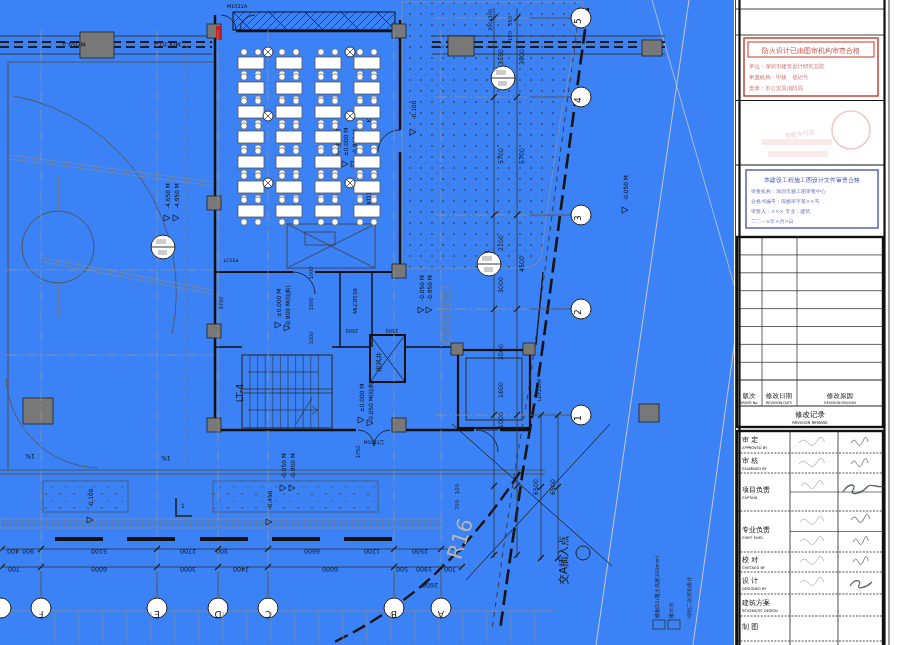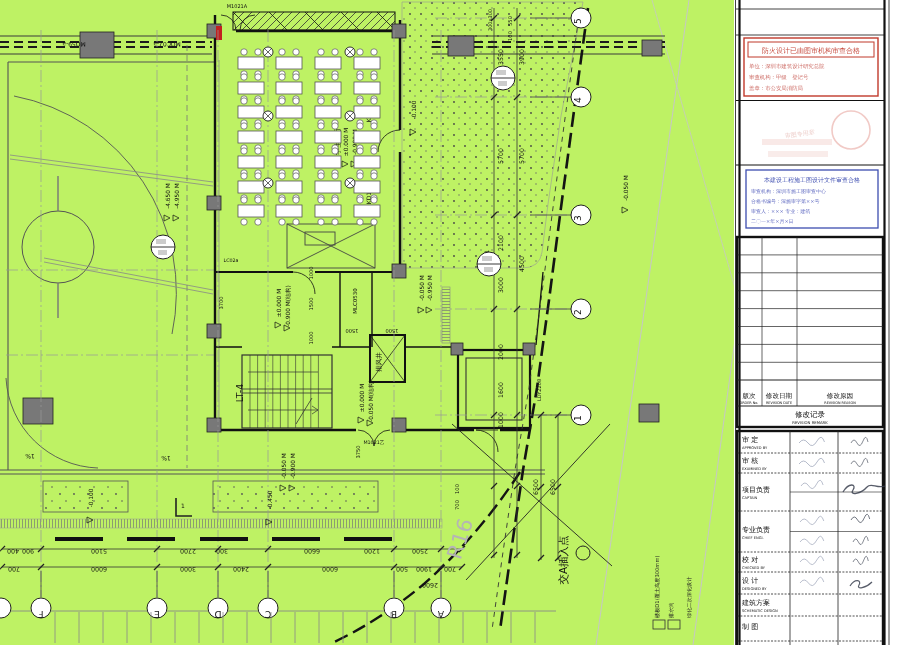--- a/index.html
+++ b/index.html
@@ -1,16 +1,16 @@
 <!DOCTYPE html>
 <html><head>
 <meta charset="utf-8">
 <style>
   html,body{margin:0;padding:0;background:#fff;}
-  .stage{position:relative;width:900px;height:645px;overflow:hidden;background:#bef264;
+  .stage{position:relative;width:900px;height:645px;overflow:hidden;background:#3b82f6;
          font-family:"DejaVu Sans",sans-serif;}
   svg{position:absolute;left:0;top:0;}
   text{font-family:"DejaVu Sans",sans-serif;}
 </style>
 </head>
 <body>
 
 <div class="stage">
 <svg id="plan-svg" width="900" height="645" viewBox="0 0 900 645">
   <defs>

